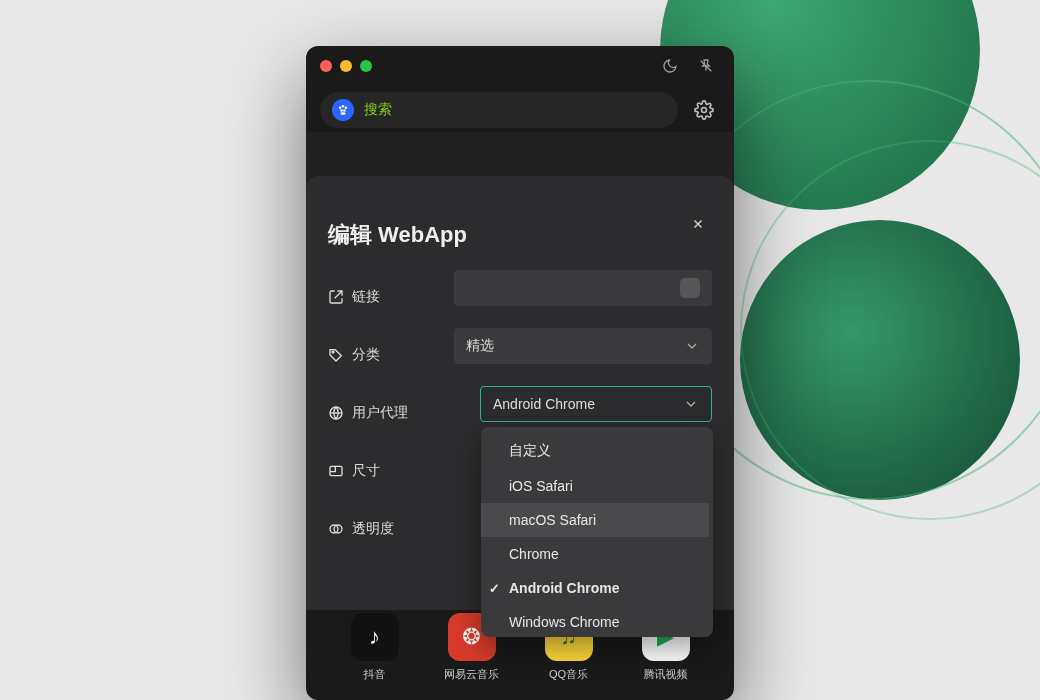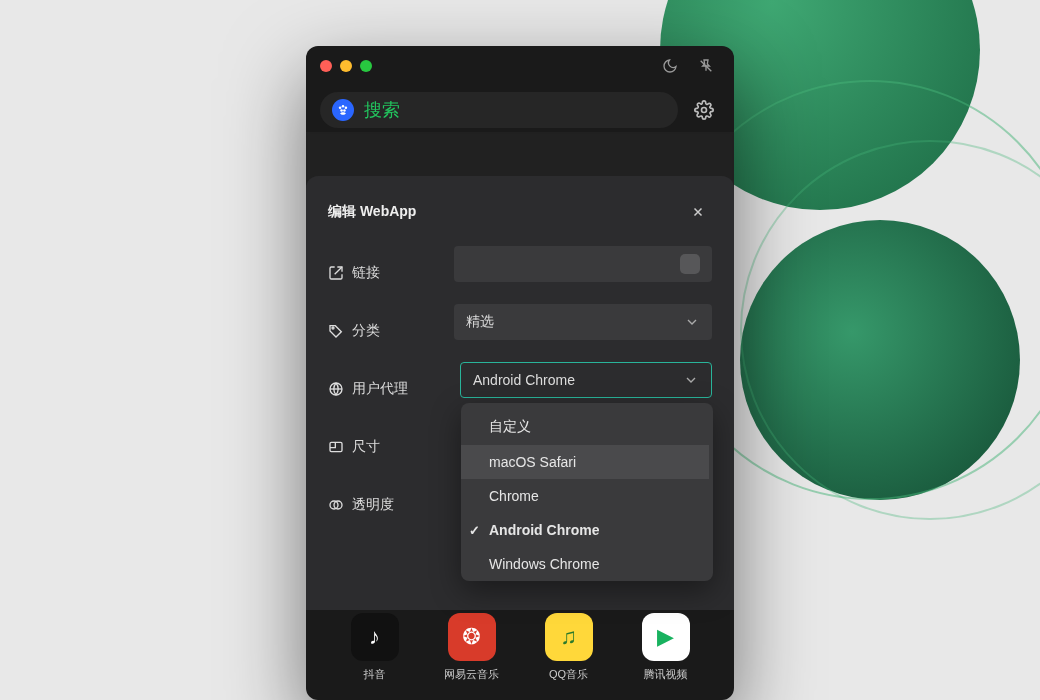--- a/index.html
+++ b/index.html
@@ -42,21 +42,21 @@
 
   .searchbar-row { padding: 6px 14px; display:flex; align-items:center; gap:10px; }
   .search-wrap {
     flex:1; height:36px; background:#262626; border-radius: 18px;
     display:flex; align-items:center; padding:0 12px; gap:10px;
   }
   .baidu-icon {
     width:22px; height:22px; border-radius:50%; background:#2a66ff;
     display:flex; align-items:center; justify-content:center; font-size:12px; color:#fff;
   }
-  .search-placeholder { color:#22c55e; font-size:18px; }
+  .search-placeholder { color:#84cc16; font-size:14px; }
   .gear-btn {
     width:32px; height:32px; display:flex; align-items:center; justify-content:center;
     color:#bbb; cursor:pointer;
   }
 
   
   .apps-row {
     position:absolute; bottom:0; left:0; right:0; height:100px;
     display:flex; justify-content:space-around; align-items:center;
     padding: 0 20px 6px 20px;
@@ -71,21 +71,21 @@
     background: rgba(40,40,40,0.5);
     backdrop-filter: blur(2px);
   }
   .sheet {
     position:absolute; left:0; right:0; top:44px; bottom:0;
     background:#2c2c2e;
     border-radius: 12px 12px 0 0;
     padding: 22px 22px 0 22px;
   }
   .sheet-header { display:flex; align-items:center; justify-content:space-between; margin-bottom:18px;}
-  .sheet-title { font-size:14px; font-weight:600; color:#eee; }
+  .sheet-title { font-size:22px; font-weight:600; color:#eee;margin-top:22px; }
   .close-btn { width:28px; height:28px; display:flex; align-items:center; justify-content:center; color:#ccc; cursor:pointer; font-size:16px;}
 
   .form-row { display:flex; align-items:flex-end; gap:14px; margin-bottom:20px; min-height:38px;}
   .form-label { display:flex; align-items:center; gap:8px; width:112px; color:#ddd; font-size:14px;}
   .form-label svg { flex:0 0 auto; }
   .field {
     flex:1; height:36px; background:#3a3a3c; border-radius:4px; border:none;
     display:flex; align-items:center; padding:0 12px; color:#ddd; font-size:14px;
     position:relative;
   }
@@ -240,31 +240,34 @@
       <div class="form-row" style="position:relative;gap:20px;">
         <div class="form-label">
           <svg width="16" height="16" viewBox="0 0 24 24" fill="none" stroke="currentColor" stroke-width="2">
               <circle cx="12" cy="12" r="9"></circle>
               <path d="M3 12h18"></path>
               <path d="M12 3a14 14 0 010 18"></path>
               <path d="M12 3a14 14 0 000 18"></path>
             </svg>
           <span>用户代理</span>
         </div>
-        <div class="field select active" style="position:relative;">
+        <div class="field select active" style="position:relative;margin-left:20px;">
           <span>Android Chrome</span>
           <svg class="chev" width="16" height="16" viewBox="0 0 24 24" fill="none" stroke="currentColor" stroke-width="2">
               <path d="M6 9l6 6 6-6"></path>
             </svg>
 
           <div class="dropdown">
             <div class="dd-scroll" id="ua-options">
                 <div class="dd-item">
                   <span>自定义</span>
                 </div>
+                <div class="dd-item">
+                  <span>iOS Safari</span>
+                </div>
                 <div class="dd-item hover">
                   <span>macOS Safari</span>
                 </div>
                 <div class="dd-item">
                   <span>Chrome</span>
                 </div>
                 <div class="dd-item selected">
                   <span class="check">✓</span>
                   <span>Android Chrome</span>
                 </div>

